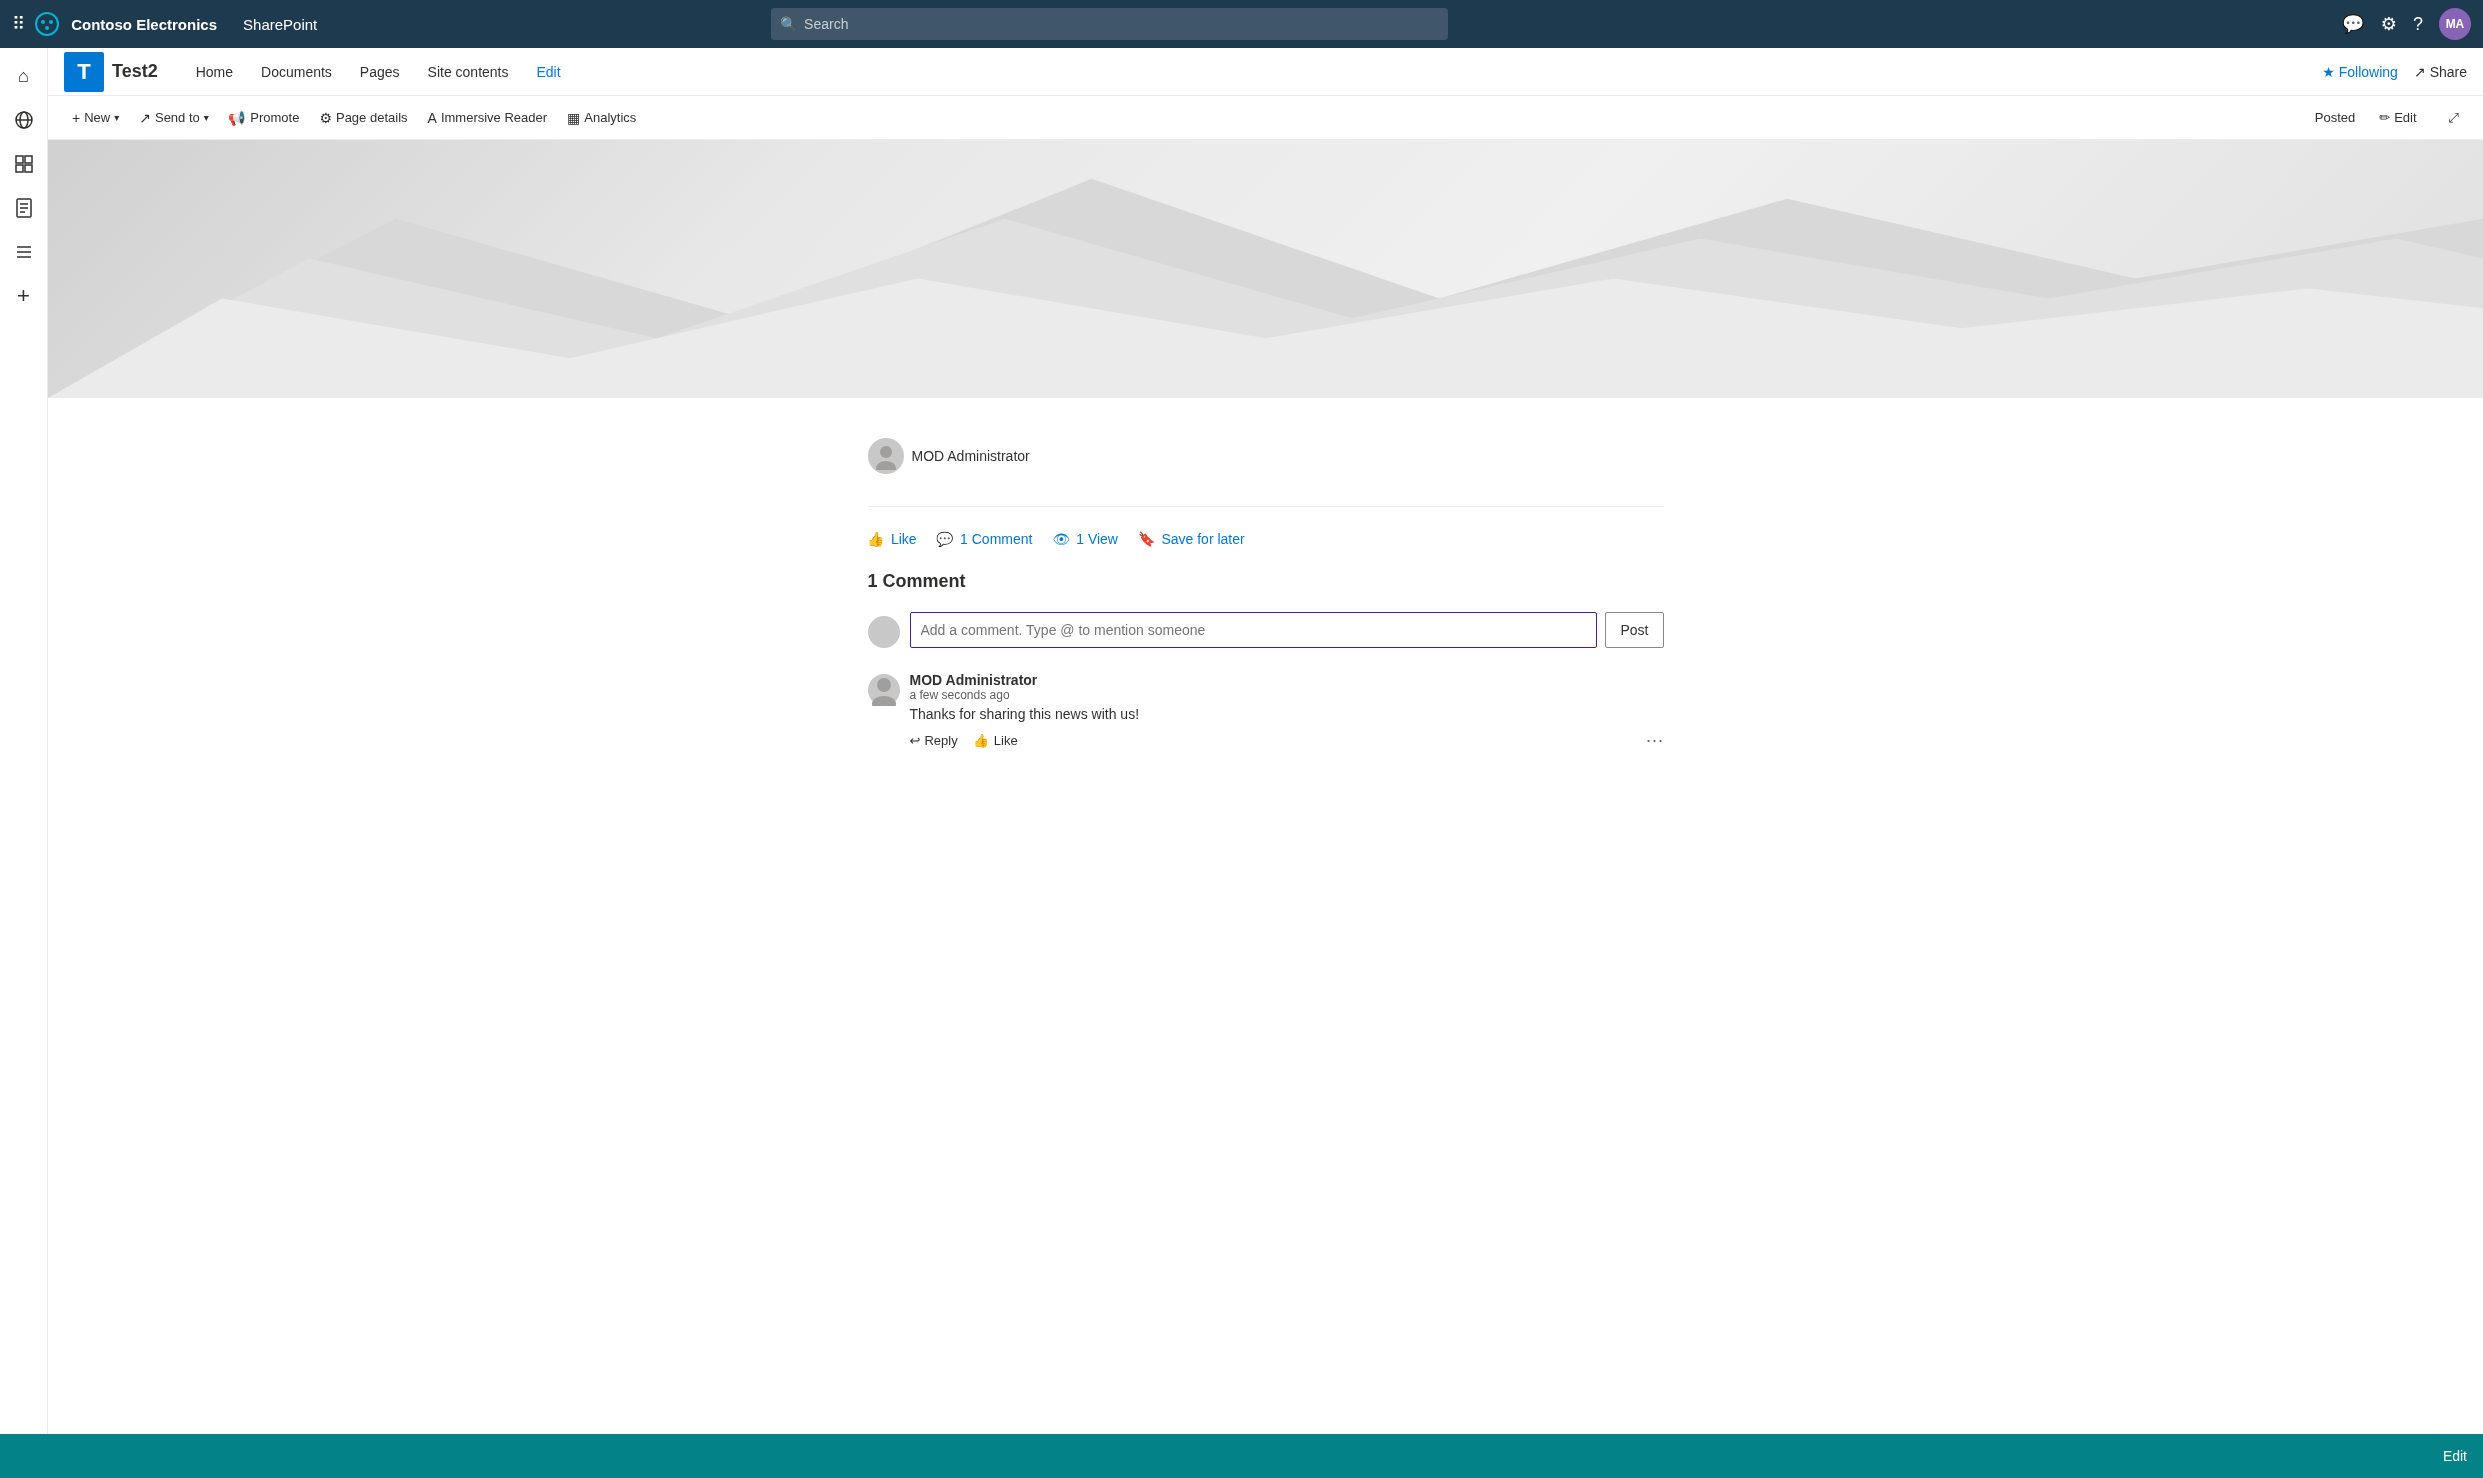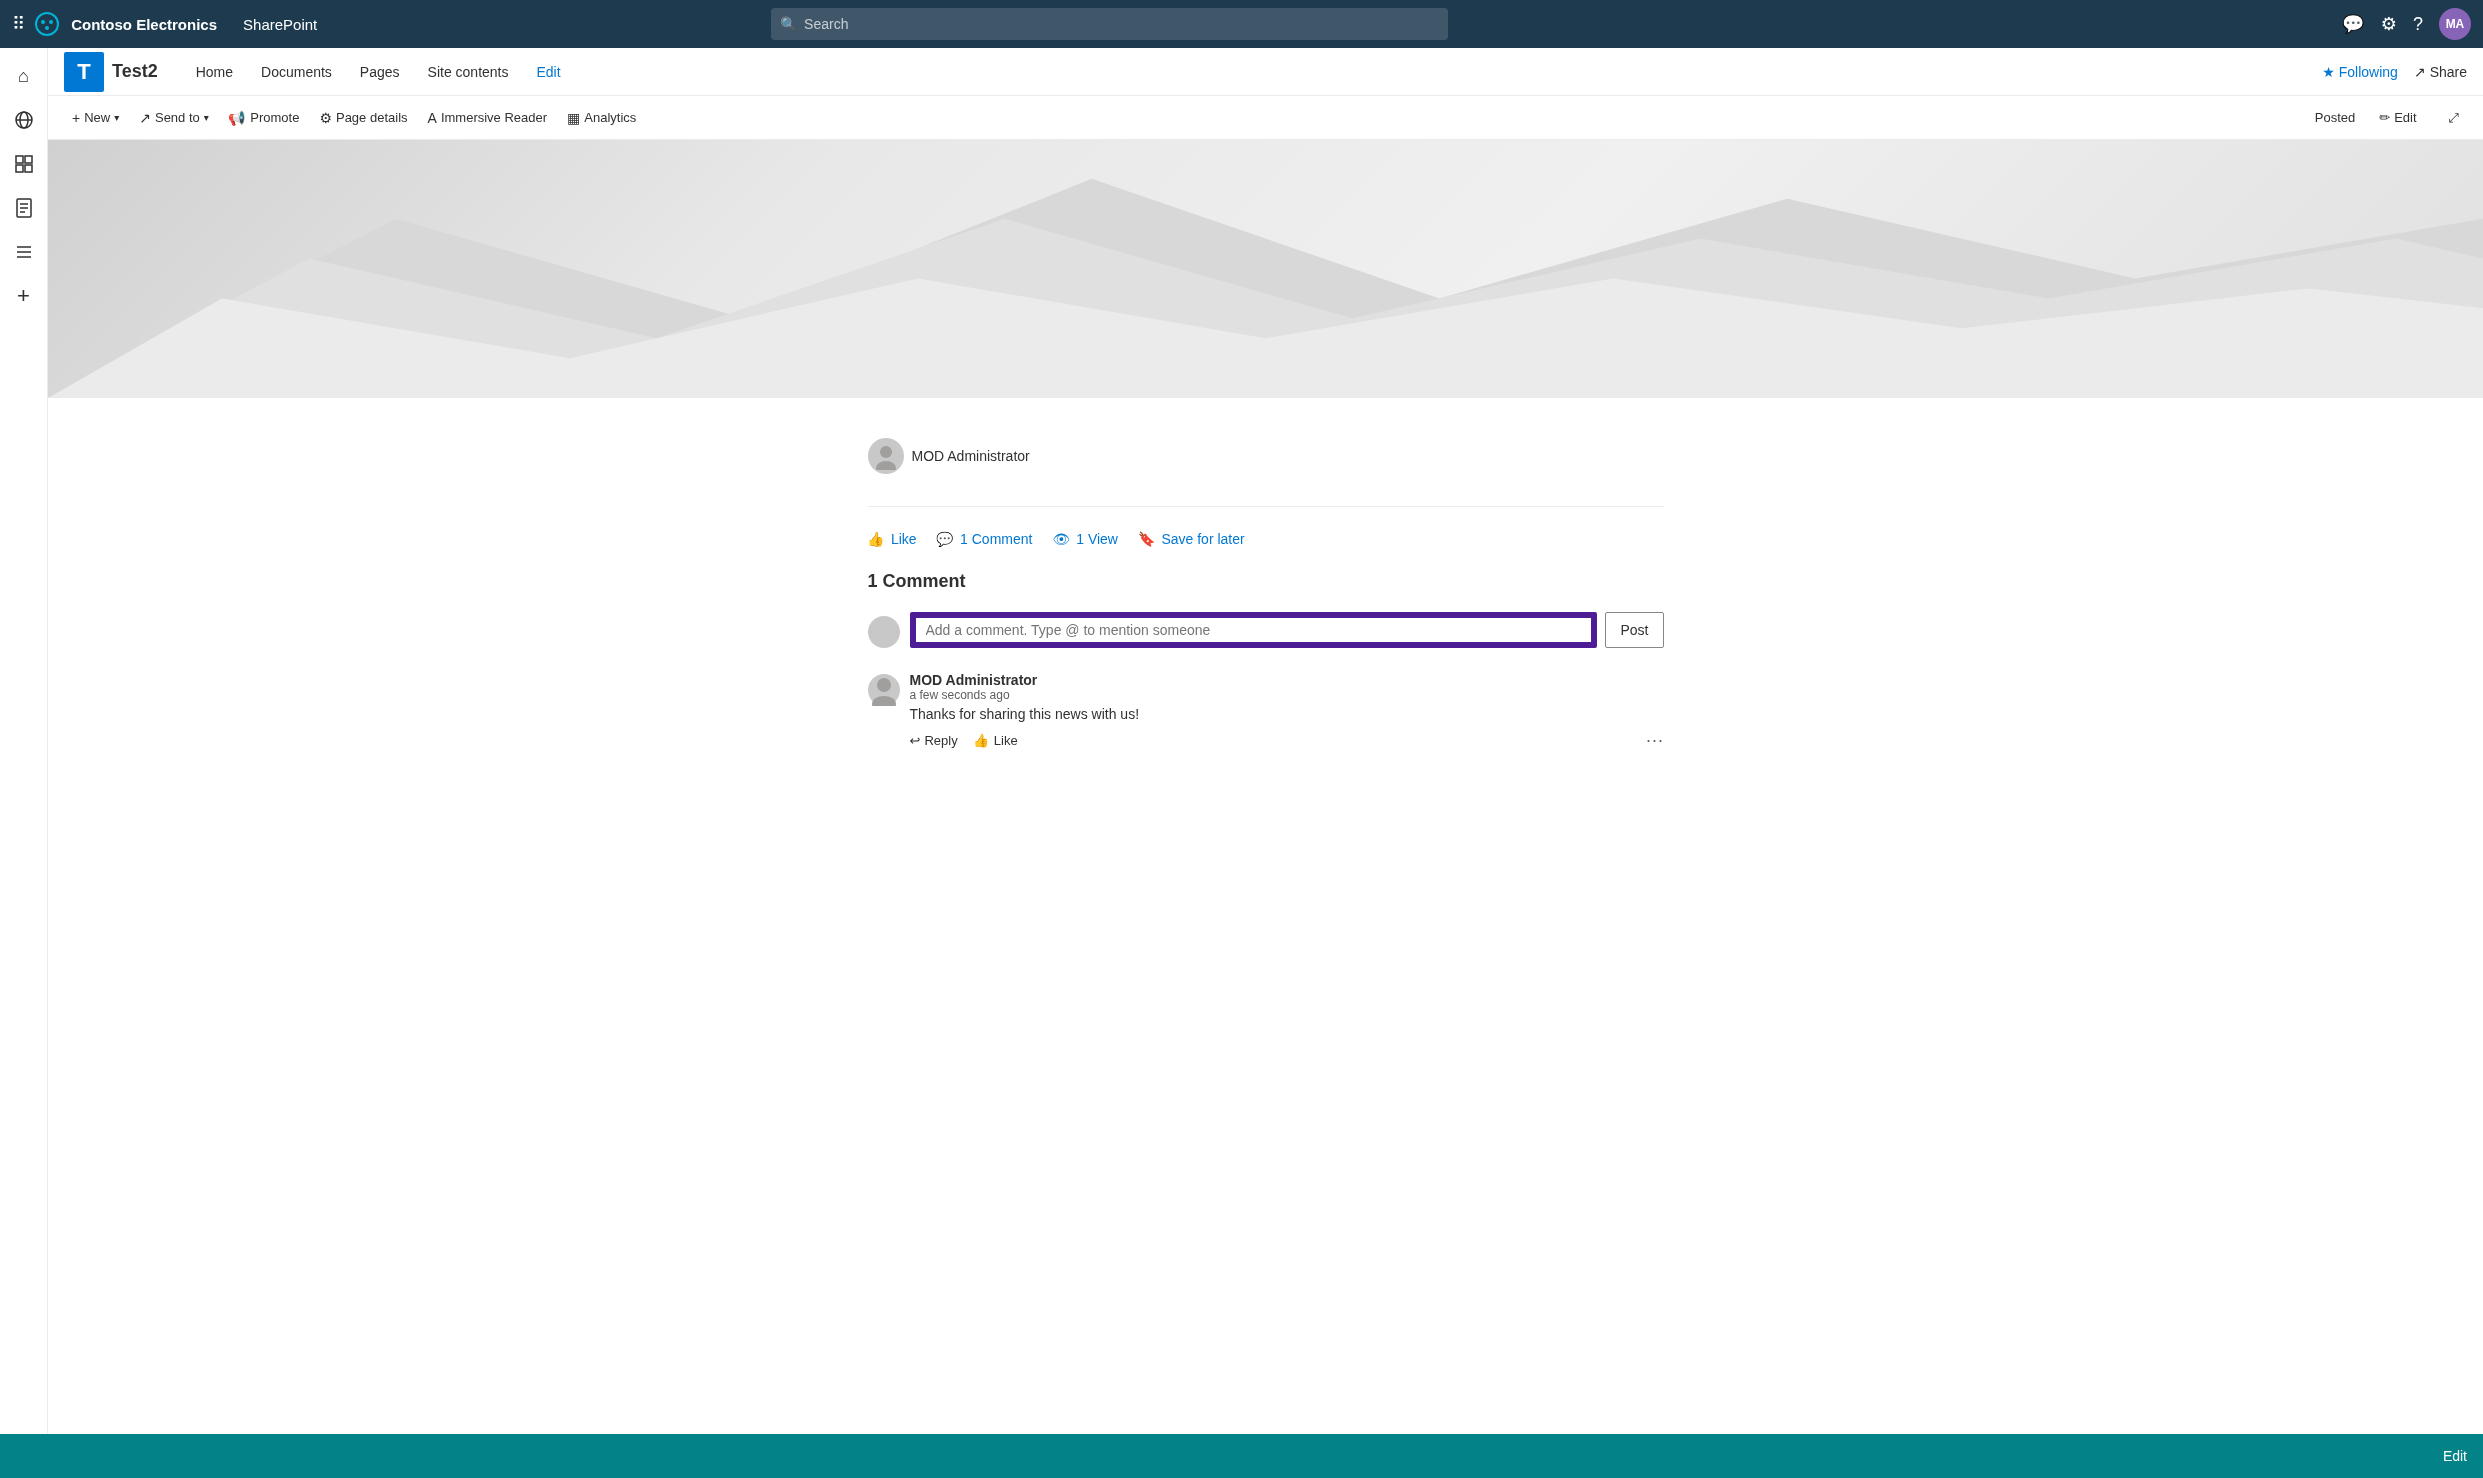--- a/index.html
+++ b/index.html
@@ -239,21 +239,21 @@
       background: #c8c8c8;
       border-radius: 50%;
       flex-shrink: 0;
       margin-top: 4px;
     }
     .comment-input-box {
       display: flex; flex: 1; gap: 8px;
     }
     .comment-input {
       flex: 1;
-      border: 6px solid #4c1d95;
+      border: 1px solid #4c1d95;
       border-radius: 2px;
       padding: 8px 10px;
       font-size: 14px;
       outline: none;
       height: 36px;
     }
     .post-btn {
       background: #fff;
       border: 1px solid #8a8886;
       color: #323130;

